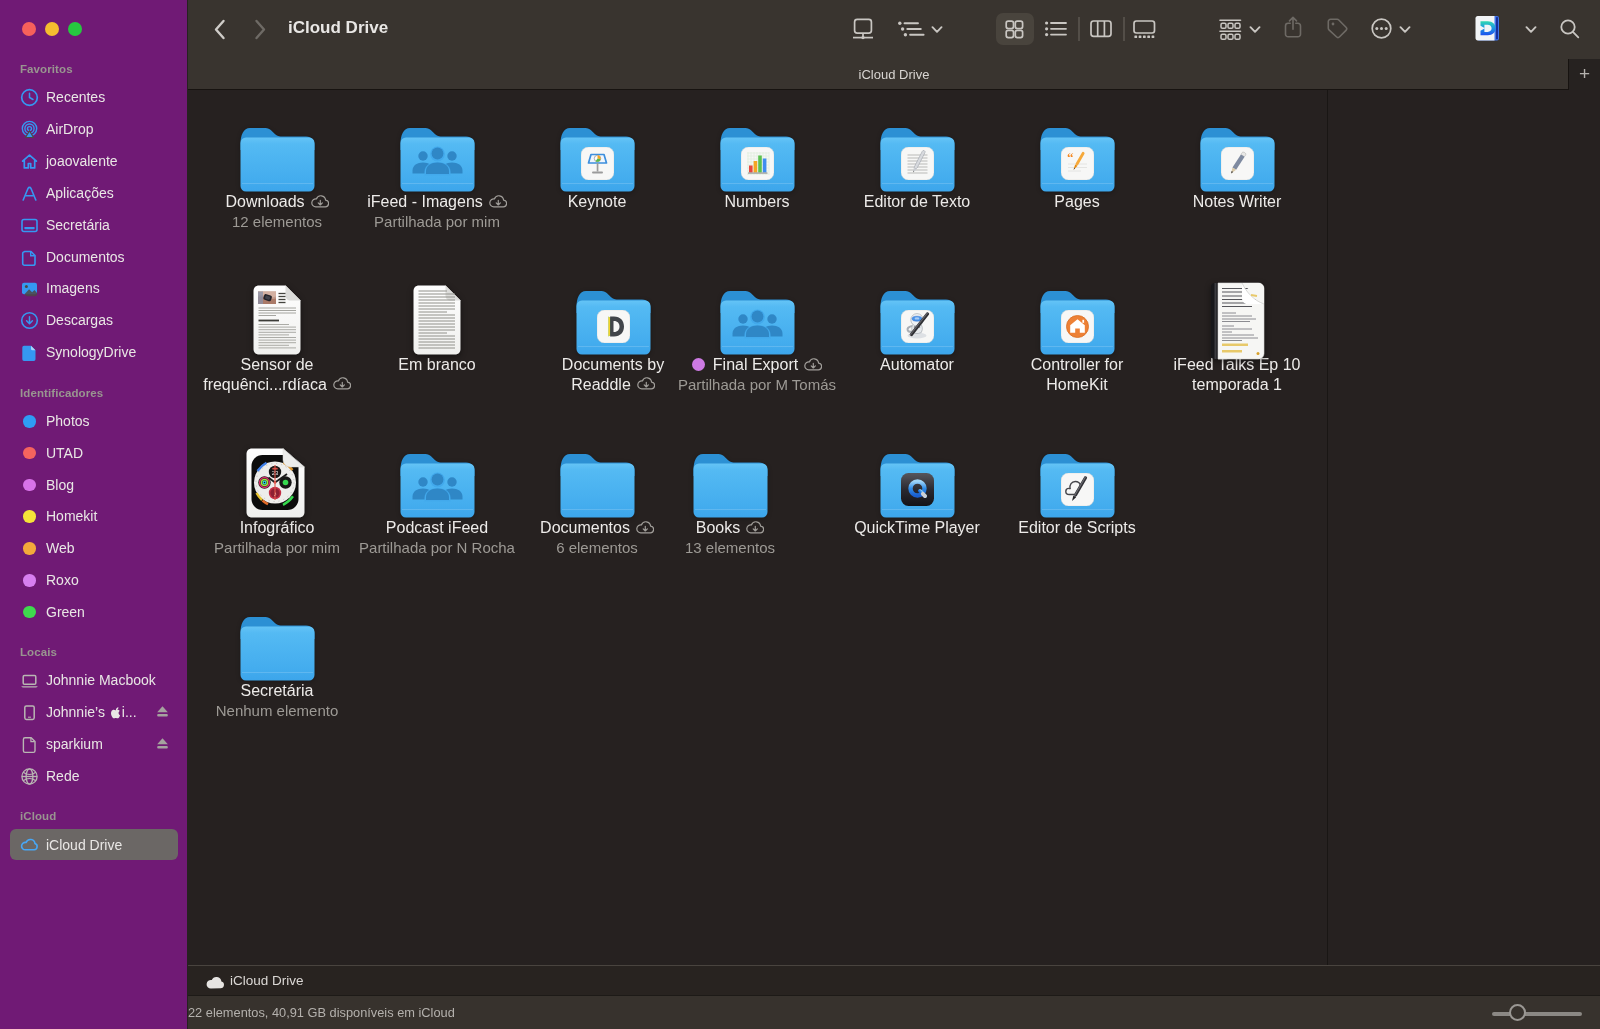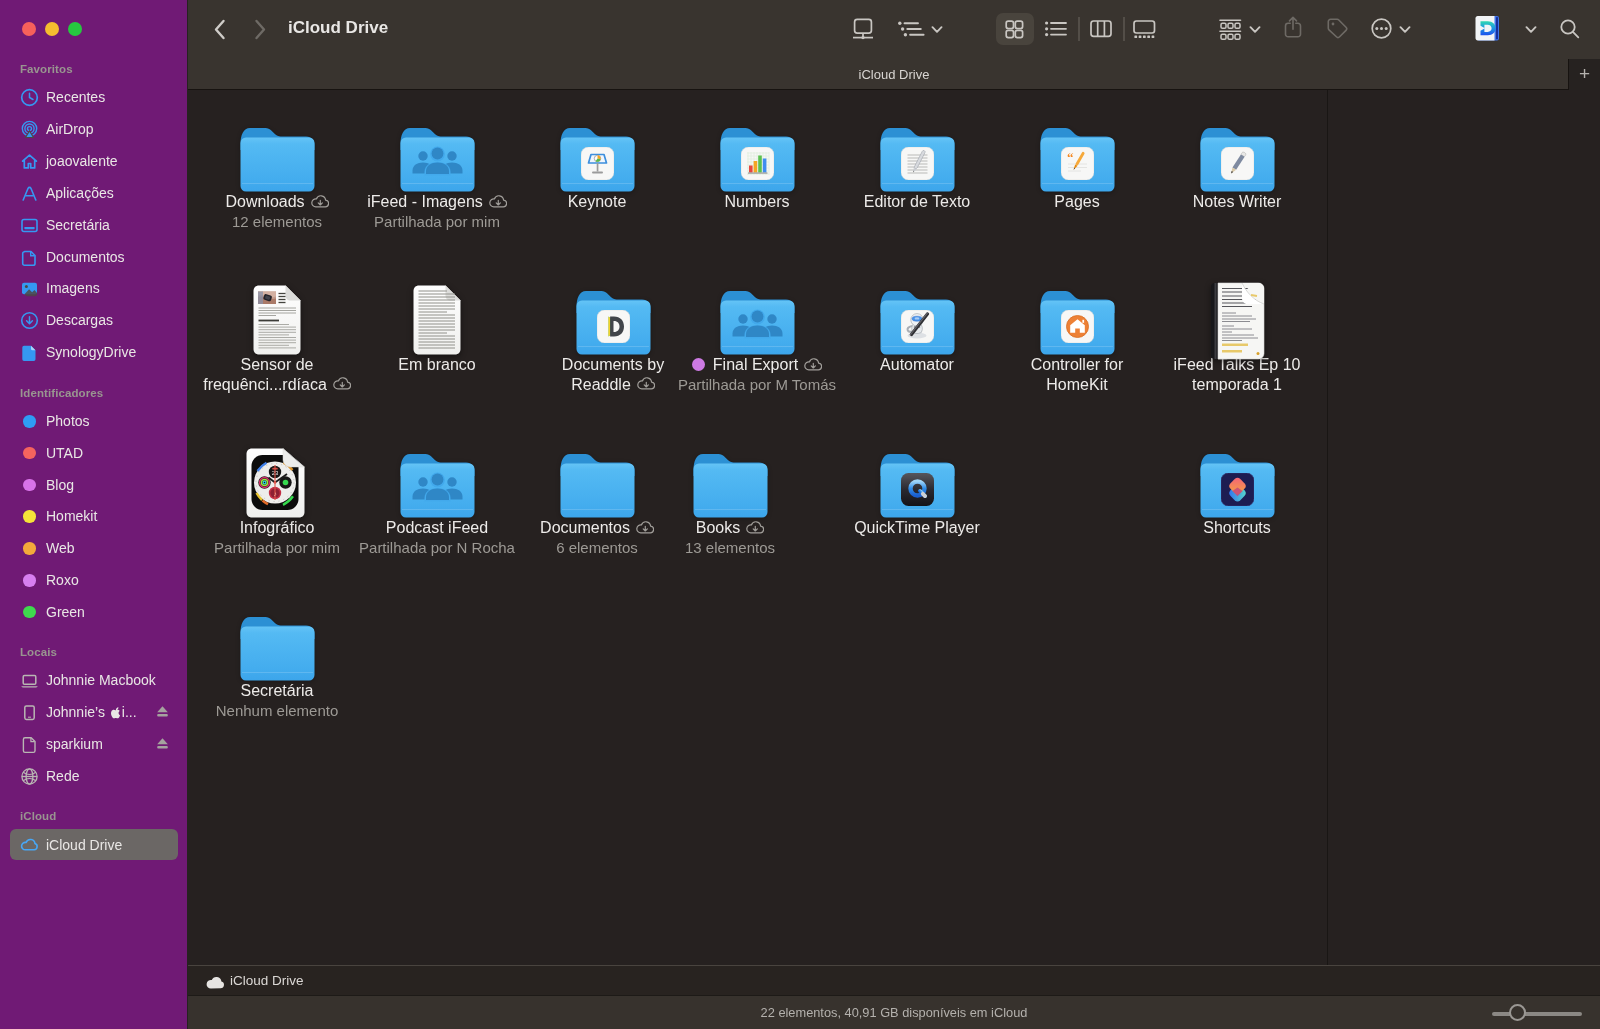--- a/index.html
+++ b/index.html
@@ -26,21 +26,21 @@
 .ovl{position:absolute;left:63.5px;top:20px;width:33px;height:33px}
 .doc{position:absolute;filter:drop-shadow(0 2px 3px rgba(0,0,0,.45))}
 .nm{font-size:16px;line-height:19.5px;color:#edebe9}
 .sub{font-size:15px;line-height:18px;color:#9d9a95;margin-top:1px}
 .cb{display:inline-block;vertical-align:-1px;margin-left:6px}
 .tagdot{display:inline-block;width:13px;height:13px;border-radius:50%;background:#cd7ae3;margin-right:8px;vertical-align:-1px}
 .pathbar{position:absolute;left:188px;right:0;top:965px;height:30px;background:#282320;border-top:1px solid #49443f;z-index:4}
 .pathbar .cl{position:absolute;left:18px;top:9px}
 .pathbar .pt{position:absolute;left:42px;top:7px;font-size:13.5px;color:#dbd8d5}
 .statusbar{position:absolute;left:188px;right:0;top:995px;height:34px;background:#37322d;border-top:1px solid #1d1a17;z-index:4}
-.statusbar .st{position:absolute;left:0;right:0;top:9px;text-align:center;font-size:12.8px;color:#b4b1ad}
+.statusbar .st{position:absolute;left:0;right:0;top:9px;font-size:12.8px;color:#b4b1ad}
 .track{position:absolute;left:1304px;top:16px;width:90px;height:3.5px;border-radius:2px;background:#8b8884}
 .knob{position:absolute;left:1321px;top:7.5px;width:17px;height:17px;border-radius:50%;border:2px solid #9b9894;background:#37322d}
 </style></head>
 <body>
 <svg width="0" height="0" style="position:absolute">
 <defs>
 <linearGradient id="fg" x1="0" y1="0" x2="0" y2="1">
 <stop offset="0" stop-color="#65c4f6"></stop>
         <stop offset=".12" stop-color="#54baf3"></stop>
 <stop offset=".8" stop-color="#43acee"></stop>
@@ -634,38 +634,39 @@
           <rect x="0" y="0" width="33" height="33" rx="7.5" fill="url(#qtg)"></rect>
 <circle cx="16.5" cy="15.5" r="7" fill="none" stroke="url(#qblue)" stroke-width="4.4"></circle>
 <g transform="rotate(45 21.5 20.5)">
             <rect x="16" y="18.6" width="11" height="3.8" rx="1.9" fill="url(#qblue)"></rect>
             <rect x="20" y="18.6" width="7" height="3.8" rx="1.9" fill="#cdd0d4"></rect>
           </g>
         </svg>
       </div>
       <div class="nm">QuickTime Player</div>
     </div>
-    <div class="cell" style="left:1157px;top:453px">
-      <div class="ic">
-        <svg class="fold" viewBox="0 0 75 65">
-          <use href="#folder"></use>
-        </svg>
-        <svg class="ovl" viewBox="0 0 33 33">
-          <rect x="0" y="0" width="33" height="33" rx="7.5" fill="#1d1d52"></rect>
-<rect x="0" y="0" width="33" height="33" rx="7.5" fill="none" stroke="#34346e" stroke-width=".8"></rect>
-<g transform="translate(16.5 20.2) rotate(45)">
-            <rect x="-6.9" y="-6.9" width="13.8" height="13.8" rx="4" fill="url(#scg2)"></rect>
-          </g>
-<g transform="translate(16.5 13) rotate(45)">
-            <rect x="-6.9" y="-6.9" width="13.8" height="13.8" rx="4" fill="url(#scg)"></rect>
-          </g>
-<path d="M11.4 18.1 L16.5 23.2 21.6 18.1 16.5 14.5 z" fill="#c2497e" opacity=".85"></path>
-        </svg>
-      </div>
-      <div class="nm">Shortcuts</div>
+    <div class="cell" style="left:997px;top:453px">
+      <div class="ic">
+        <svg class="fold" viewBox="0 0 75 65">
+          <use href="#folder"></use>
+        </svg>
+        <svg class="ovl" viewBox="0 0 33 33">
+          <rect x="0" y="0" width="33" height="33" rx="7.5" fill="#f7f7f6" stroke="#d5d5d3" stroke-width=".5"></rect>
+<g fill="none" stroke="#46464a" stroke-width="1.4" stroke-linejoin="round" stroke-linecap="round">
+<path d="M13.5 21.5 h-5.3 c-2 0-3.4-1.4-3.4-3.1 0-1.7 1.4-3 3.1-3 .4 0 .8.1 1.1.2"></path>
+<path d="M9 15.6 c-.6-3.6 1.6-7.1 5.2-7.1 2.9 0 4.8 1.7 5.3 4"></path>
+</g>
+<g transform="rotate(30 18 16)">
+            <rect x="16.4" y="1.5" width="3.2" height="23" rx="1.5" fill="#333337"></rect>
+            <rect x="17" y="1.5" width="1" height="23" fill="#717177"></rect>
+            <path d="M16.4 24.5 h3.2 l-1.6 5.5 z" fill="#232327"></path>
+          </g>
+        </svg>
+      </div>
+      <div class="nm">Editor de Scripts</div>
     </div>
     <div class="cell" style="left:197px;top:616px">
       <div class="ic">
         <svg class="fold" viewBox="0 0 75 65">
           <use href="#folder"></use>
         </svg>
       </div>
       <div class="nm">Secretária</div>
       <div class="sub">Nenhum elemento</div>
     </div>

